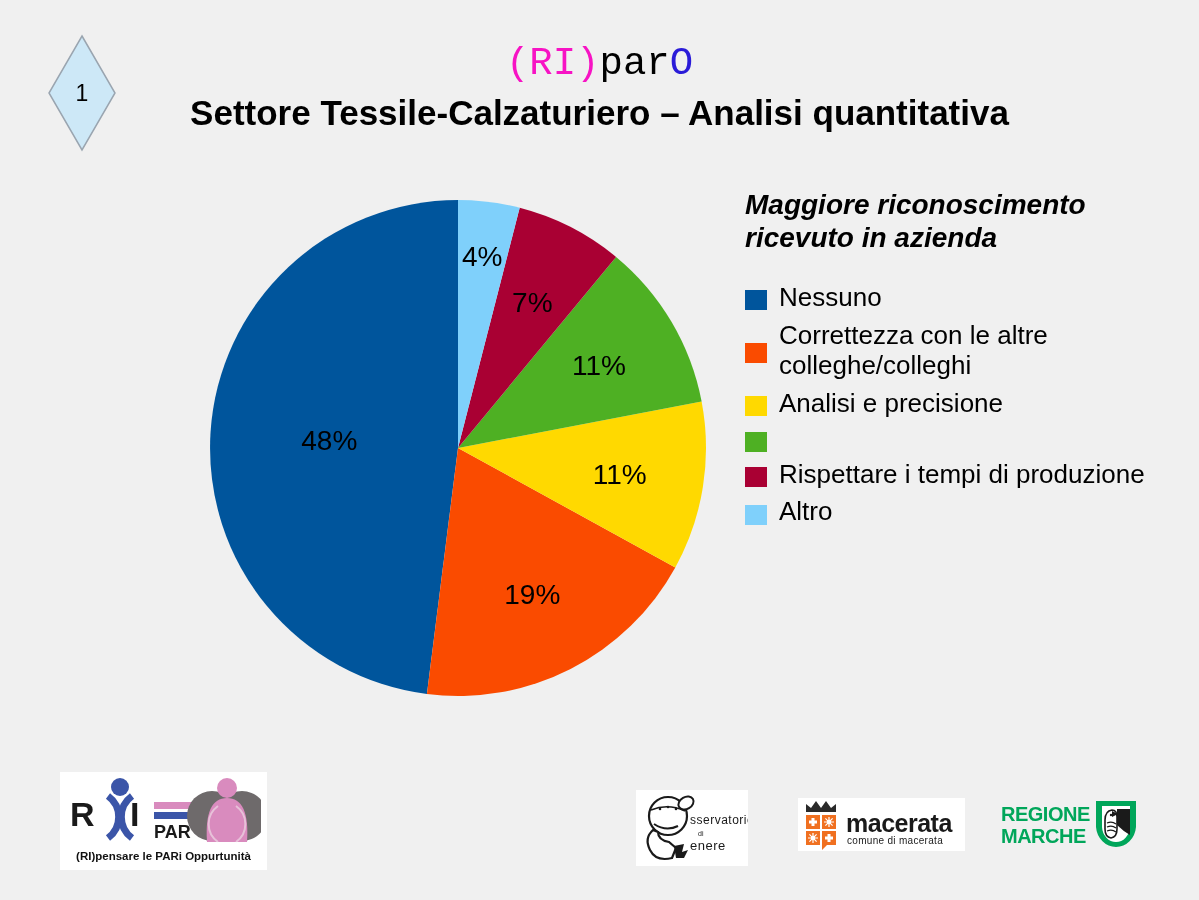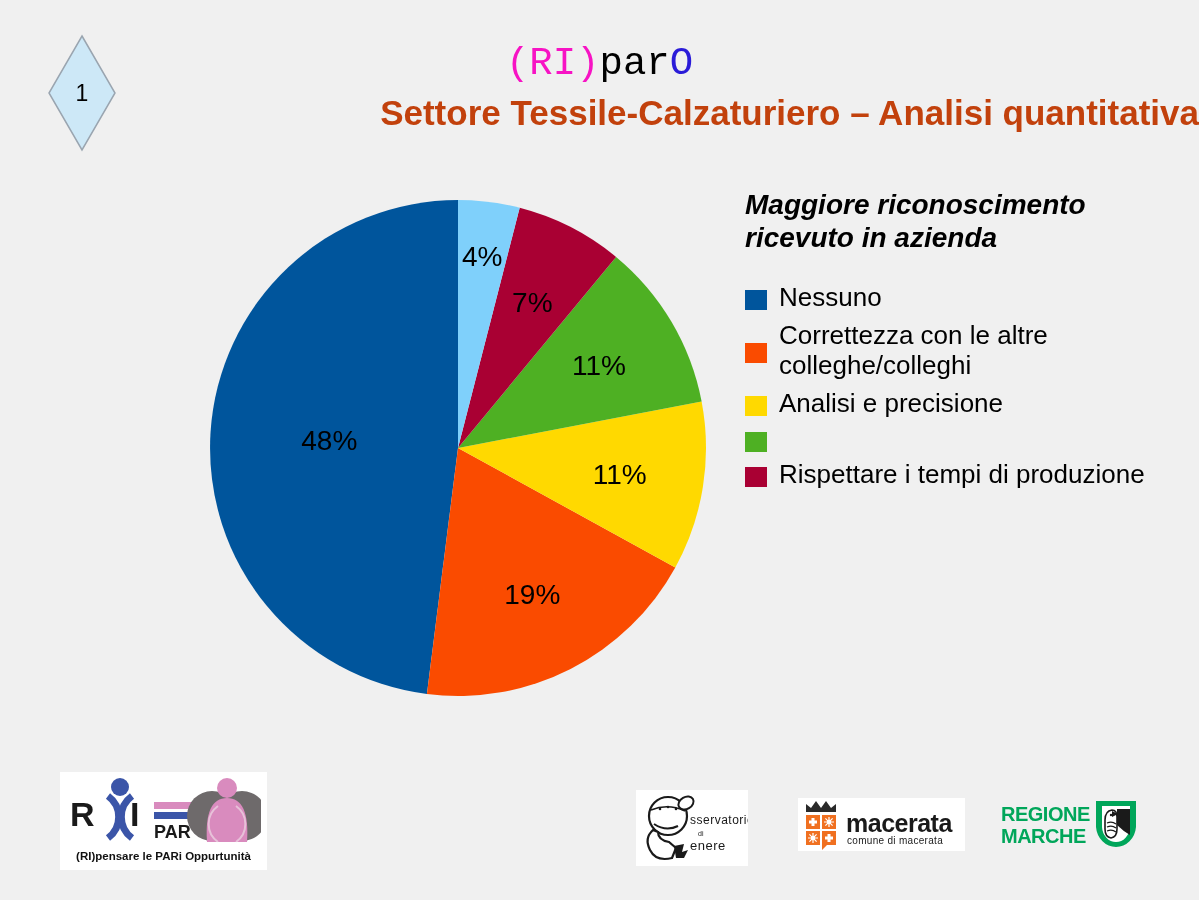--- a/index.html
+++ b/index.html
@@ -56,25 +56,25 @@
   }
   #brand-title .part-ri { color: #F713C4; }
   #brand-title .part-par { color: #000000; }
   #brand-title .part-o { color: #2A1BD8; }
 
   #slide-title {
     position: absolute;
     left: 0;
     right: 0;
     top: 93px;
-    text-align: right;
+    text-align: center;
     font-family: "Liberation Sans", sans-serif;
     font-weight: bold;
     font-size: 35px;
-    color: #c2410c;
+    color: #000000;
     white-space: nowrap;
   }
 
   
   #chart-area {
     position: absolute;
     left: 198px;
     top: 190px;
     width: 520px;
     height: 520px;
@@ -216,20 +216,24 @@
       <div class="legend-item">
         <span class="legend-swatch" style="background: rgb(255, 217, 0);"></span>
         <span class="legend-label">Analisi e precisione</span>
       </div>
       <div class="legend-item">
         <span class="legend-swatch" style="background: rgb(78, 176, 35);"></span>
       </div>
       <div class="legend-item">
         <span class="legend-swatch" style="background: rgb(169, 0, 51);"></span>
         <span class="legend-label">Rispettare i tempi di produzione</span>
+      </div>
+      <div class="legend-item">
+        <span class="legend-swatch" style="background: rgb(127, 208, 251);"></span>
+        <span class="legend-label">Altro</span>
       </div>
     </div>
 </div>
 
 <div class="logo-box" id="logo-ripar">
   <svg width="195" height="70" viewBox="0 0 195 70">
     <circle cx="54" cy="11" r="9" fill="#3B55A8"></circle>
     <text x="4" y="50" font-family="Liberation Sans, sans-serif" font-size="34" font-weight="bold" fill="#1A1A1A">R</text>
     <path d="M42,20 A26,26 0 0 1 42,62" stroke="#3B55A8" stroke-width="7" fill="none"></path>
     <path d="M66,20 A26,26 0 0 0 66,62" stroke="#3B55A8" stroke-width="7" fill="none"></path>

